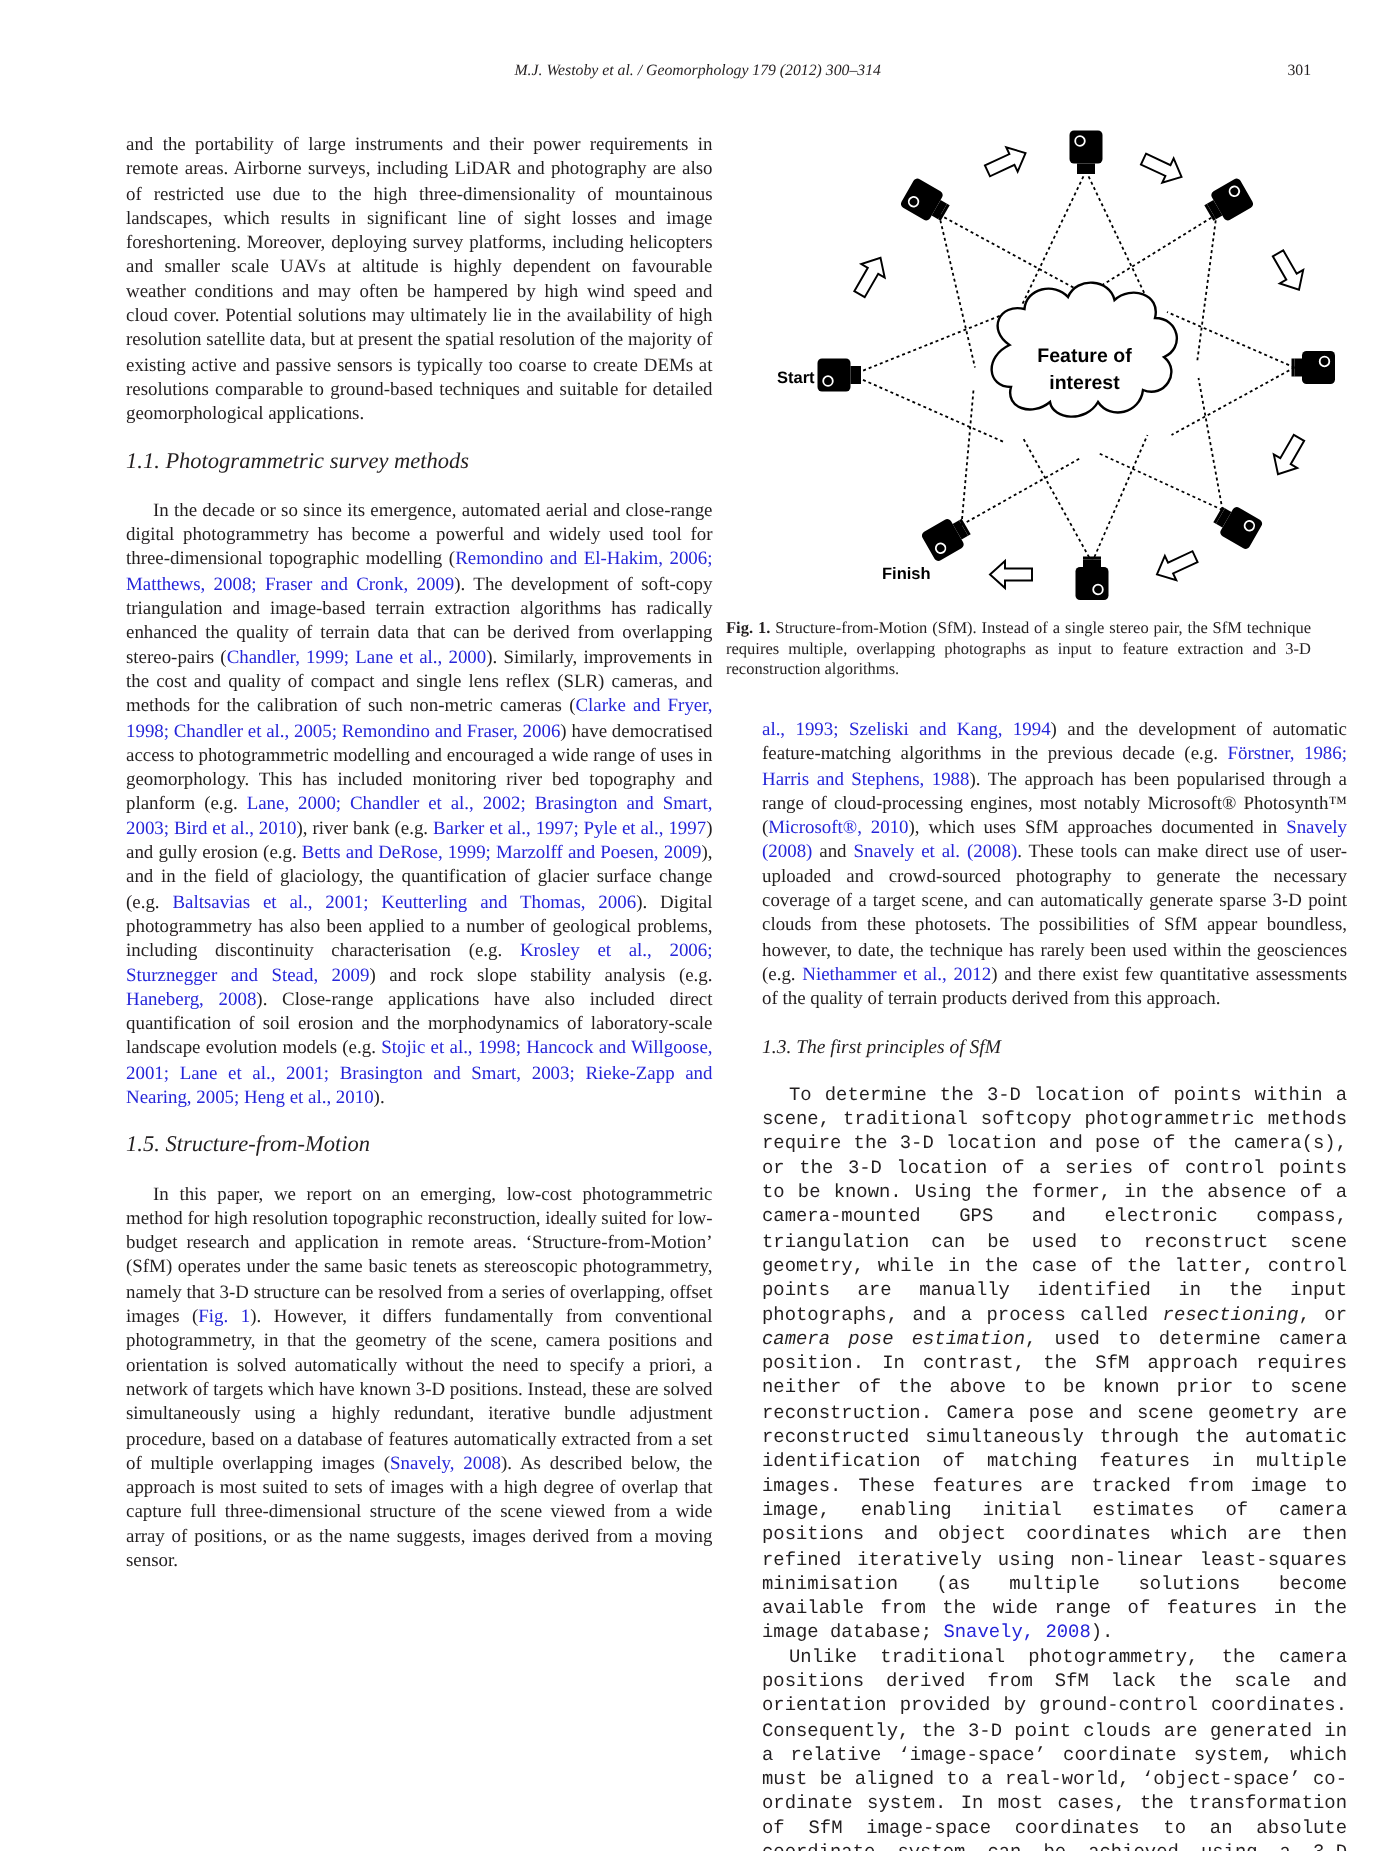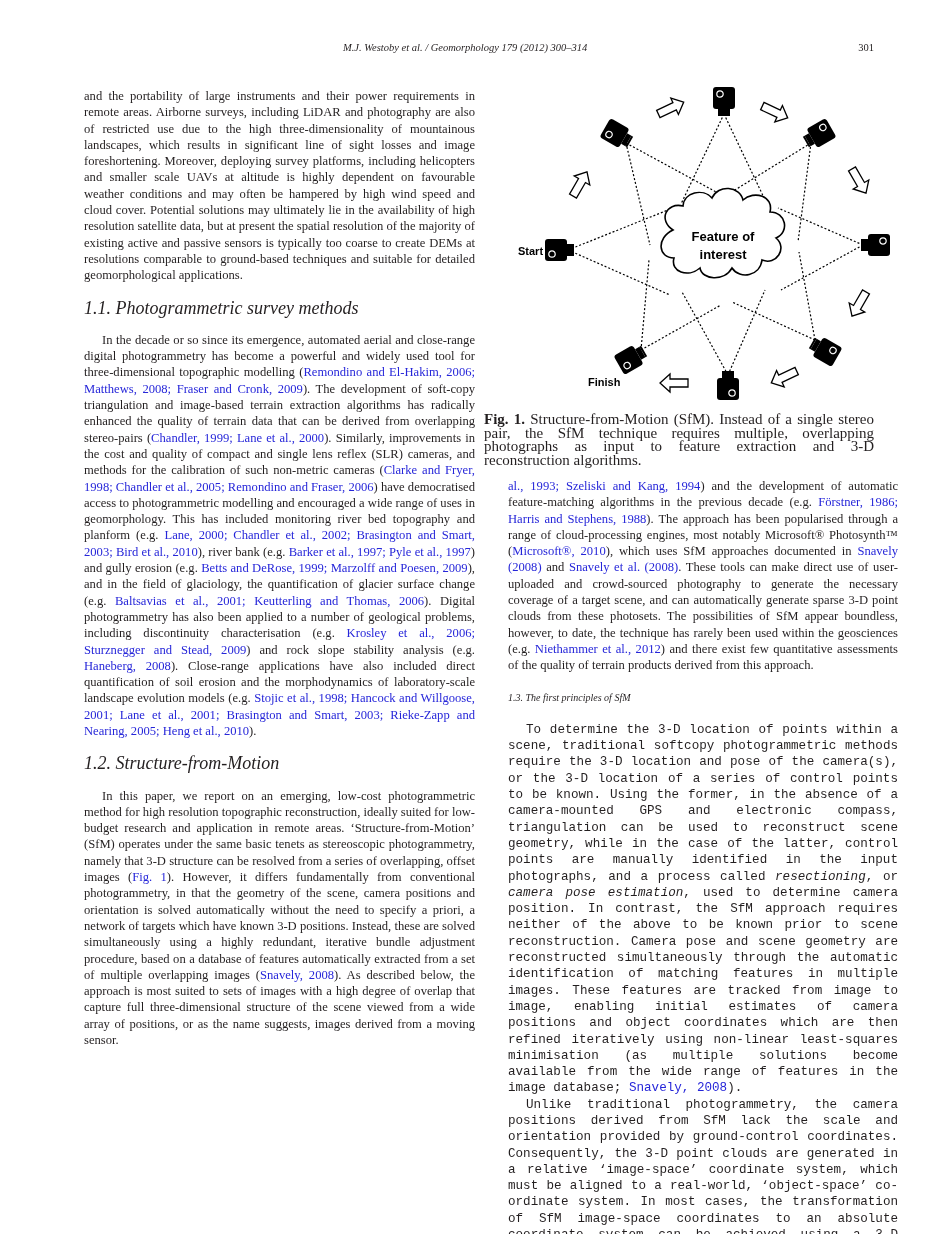--- a/index.html
+++ b/index.html
@@ -7,50 +7,50 @@
          font-family: "Liberation Serif", "DejaVu Serif", serif; color: #231f20; }
   .header { position: absolute; top: 42px; left: 66px; width: 808px; height: 14px;
             font-size: 10.5px; font-style: italic; }
   .header .running { position: absolute; left: 277px; top: 0; }
   .header .pageno { position: absolute; right: 0; top: 0; font-style: normal; }
   .col { position: absolute; top: 88px; width: 391px; font-size: 12.6px; line-height: 16.3px;
          text-align: justify; hyphens: manual; }
   .col.left { left: 66px; margin-left: 18px; }
   .col p { margin: 0; }
   .col p.indent { text-indent: 18px; }
-  .col h3 { margin: 16px 0 16px 0; font-size: 18px; font-weight: normal; font-style: italic;
+  .col h3 { margin: 16px 0 16px 0; font-size: 15px; font-weight: normal; font-style: italic;
             line-height: 16.3px; text-align: left; }
   .ref { color: #2626d9; text-decoration: none; }
   .figure { position: absolute; left: 508px; top: 80px; width: 390px; height: 322px; }
-  .caption { position: absolute; left: 484px; top: 413px; width: 390px; font-size: 15px;
+  .caption { position: absolute; left: 484px; top: 413px; width: 390px; font-size: 11px;
              line-height: 13.6px; text-align: justify; }
   .caption b { font-weight: bold; }
   .right-body { position: absolute; left: 508px; top: 478px; width: 390px; font-size: 12.6px;
                 line-height: 16.3px; text-align: justify; }
   .right-body p { margin: 0; }
   .right-body p.indent { text-indent: 18px; font-family: Liberation Mono, monospace; }
-  .right-body h3 { margin: 16px 0 16px 0; font-size: 10px; font-weight: normal; font-style: italic;
+  .right-body h3 { margin: 16px 0 16px 0; font-size: 13px; font-weight: normal; font-style: italic;
                    line-height: 16.3px; }
   em { font-style: italic; }
 </style>
 </head>
 <body>
 
 <div class="header">
   <span class="running">M.J. Westoby et al. / Geomorphology 179 (2012) 300–314</span>
   <span class="pageno">301</span>
 </div>
 
 <div class="col left">
   <p><span>and the portability of large instruments and their power require­ments in remote areas. Airborne surveys, including LiDAR and photography are also of restricted use due to the high three-dimensionality of mountainous landscapes, which results in signifi­cant line of sight losses and image foreshortening. Moreover, deploying survey platforms, including helicopters and smaller scale UAVs at altitude is highly dependent on favourable weather condi­tions and may often be hampered by high wind speed and cloud cover. Potential solutions may ultimately lie in the availability of high resolution satellite data, but at present the spatial resolution of the majority of existing active and passive sensors is typically too coarse to create DEMs at resolutions comparable to ground-based techniques and suitable for detailed geomorphological applications.</span></p>
 
   <h3>1.1. Photogrammetric survey methods</h3>
   <p class="indent"><span>In the decade or so since its emergence, automated aerial and close-range digital photogrammetry has become a powerful and widely used tool for three-dimensional topographic modelling (</span><a class="ref">Remondino and El-Hakim, 2006; Matthews, 2008; Fraser and Cronk, 2009</a><span>). The development of soft-copy triangulation and image-based terrain extraction algorithms has radically enhanced the quality of terrain data that can be derived from overlapping stereo-pairs (</span><a class="ref">Chandler, 1999; Lane et al., 2000</a><span>). Similarly, improve­ments in the cost and quality of compact and single lens reflex (SLR) cameras, and methods for the calibration of such non-metric cameras (</span><a class="ref">Clarke and Fryer, 1998; Chandler et al., 2005; Remondino and Fraser, 2006</a><span>) have democratised access to photogrammetric modelling and encouraged a wide range of uses in geomorphology. This has included monitoring river bed topography and planform (e.g. </span><a class="ref">Lane, 2000; Chandler et al., 2002; Brasington and Smart, 2003; Bird et al., 2010</a><span>), river bank (e.g. </span><a class="ref">Barker et al., 1997; Pyle et al., 1997</a><span>) and gully erosion (e.g. </span><a class="ref">Betts and DeRose, 1999; Marzolff and Poesen, 2009</a><span>), and in the field of glaciology, the quantification of gla­cier surface change (e.g. </span><a class="ref">Baltsavias et al., 2001; Keutterling and Thomas, 2006</a><span>). Digital photogrammetry has also been applied to a number of geological problems, including discontinuity characterisa­tion (e.g. </span><a class="ref">Krosley et al., 2006; Sturznegger and Stead, 2009</a><span>) and rock slope stability analysis (e.g. </span><a class="ref">Haneberg, 2008</a><span>). Close-range applica­tions have also included direct quantification of soil erosion and the morphodynamics of laboratory-scale landscape evolution models (e.g. </span><a class="ref">Stojic et al., 1998; Hancock and Willgoose, 2001; Lane et al., 2001; Brasington and Smart, 2003; Rieke-Zapp and Nearing, 2005; Heng et al., 2010</a><span>).</span></p>
 
-  <h3>1.2. Structure-from-Motion</h3>
+  <h3>1.5. Structure-from-Motion</h3>
   <p class="indent"><span>In this paper, we report on an emerging, low-cost photogrammet­ric method for high resolution topographic reconstruction, ideally suited for low-budget research and application in remote areas. ‘Structure-from-Motion’ (SfM) operates under the same basic tenets as stereoscopic photogrammetry, namely that 3-D structure can be resolved from a series of overlapping, offset images (</span><a class="ref">Fig. 1</a><span>). However, it differs fundamentally from conventional photogrammetry, in that the geometry of the scene, camera positions and orientation is solved automatically without the need to specify a priori, a network of tar­gets which have known 3-D positions. Instead, these are solved si­multaneously using a highly redundant, iterative bundle adjustment procedure, based on a database of features automatically extracted from a set of multiple overlapping images (</span><a class="ref">Snavely, 2008</a><span>). As de­scribed below, the approach is most suited to sets of images with a high degree of overlap that capture full three-dimensional structure of the scene viewed from a wide array of positions, or as the name suggests, images derived from a moving sensor.</span></p>
 </div>
 
 <div class="figure">
   <svg width="390" height="322" viewBox="0 0 390 322">
     <defs>
       <g id="cam">
         <rect x="-11" y="-15" width="22" height="22" rx="3" fill="#000"></rect>
         <rect x="-6" y="7" width="12" height="5" fill="#000"></rect>
         <rect x="-6" y="12" width="12" height="2" fill="#000"></rect>

